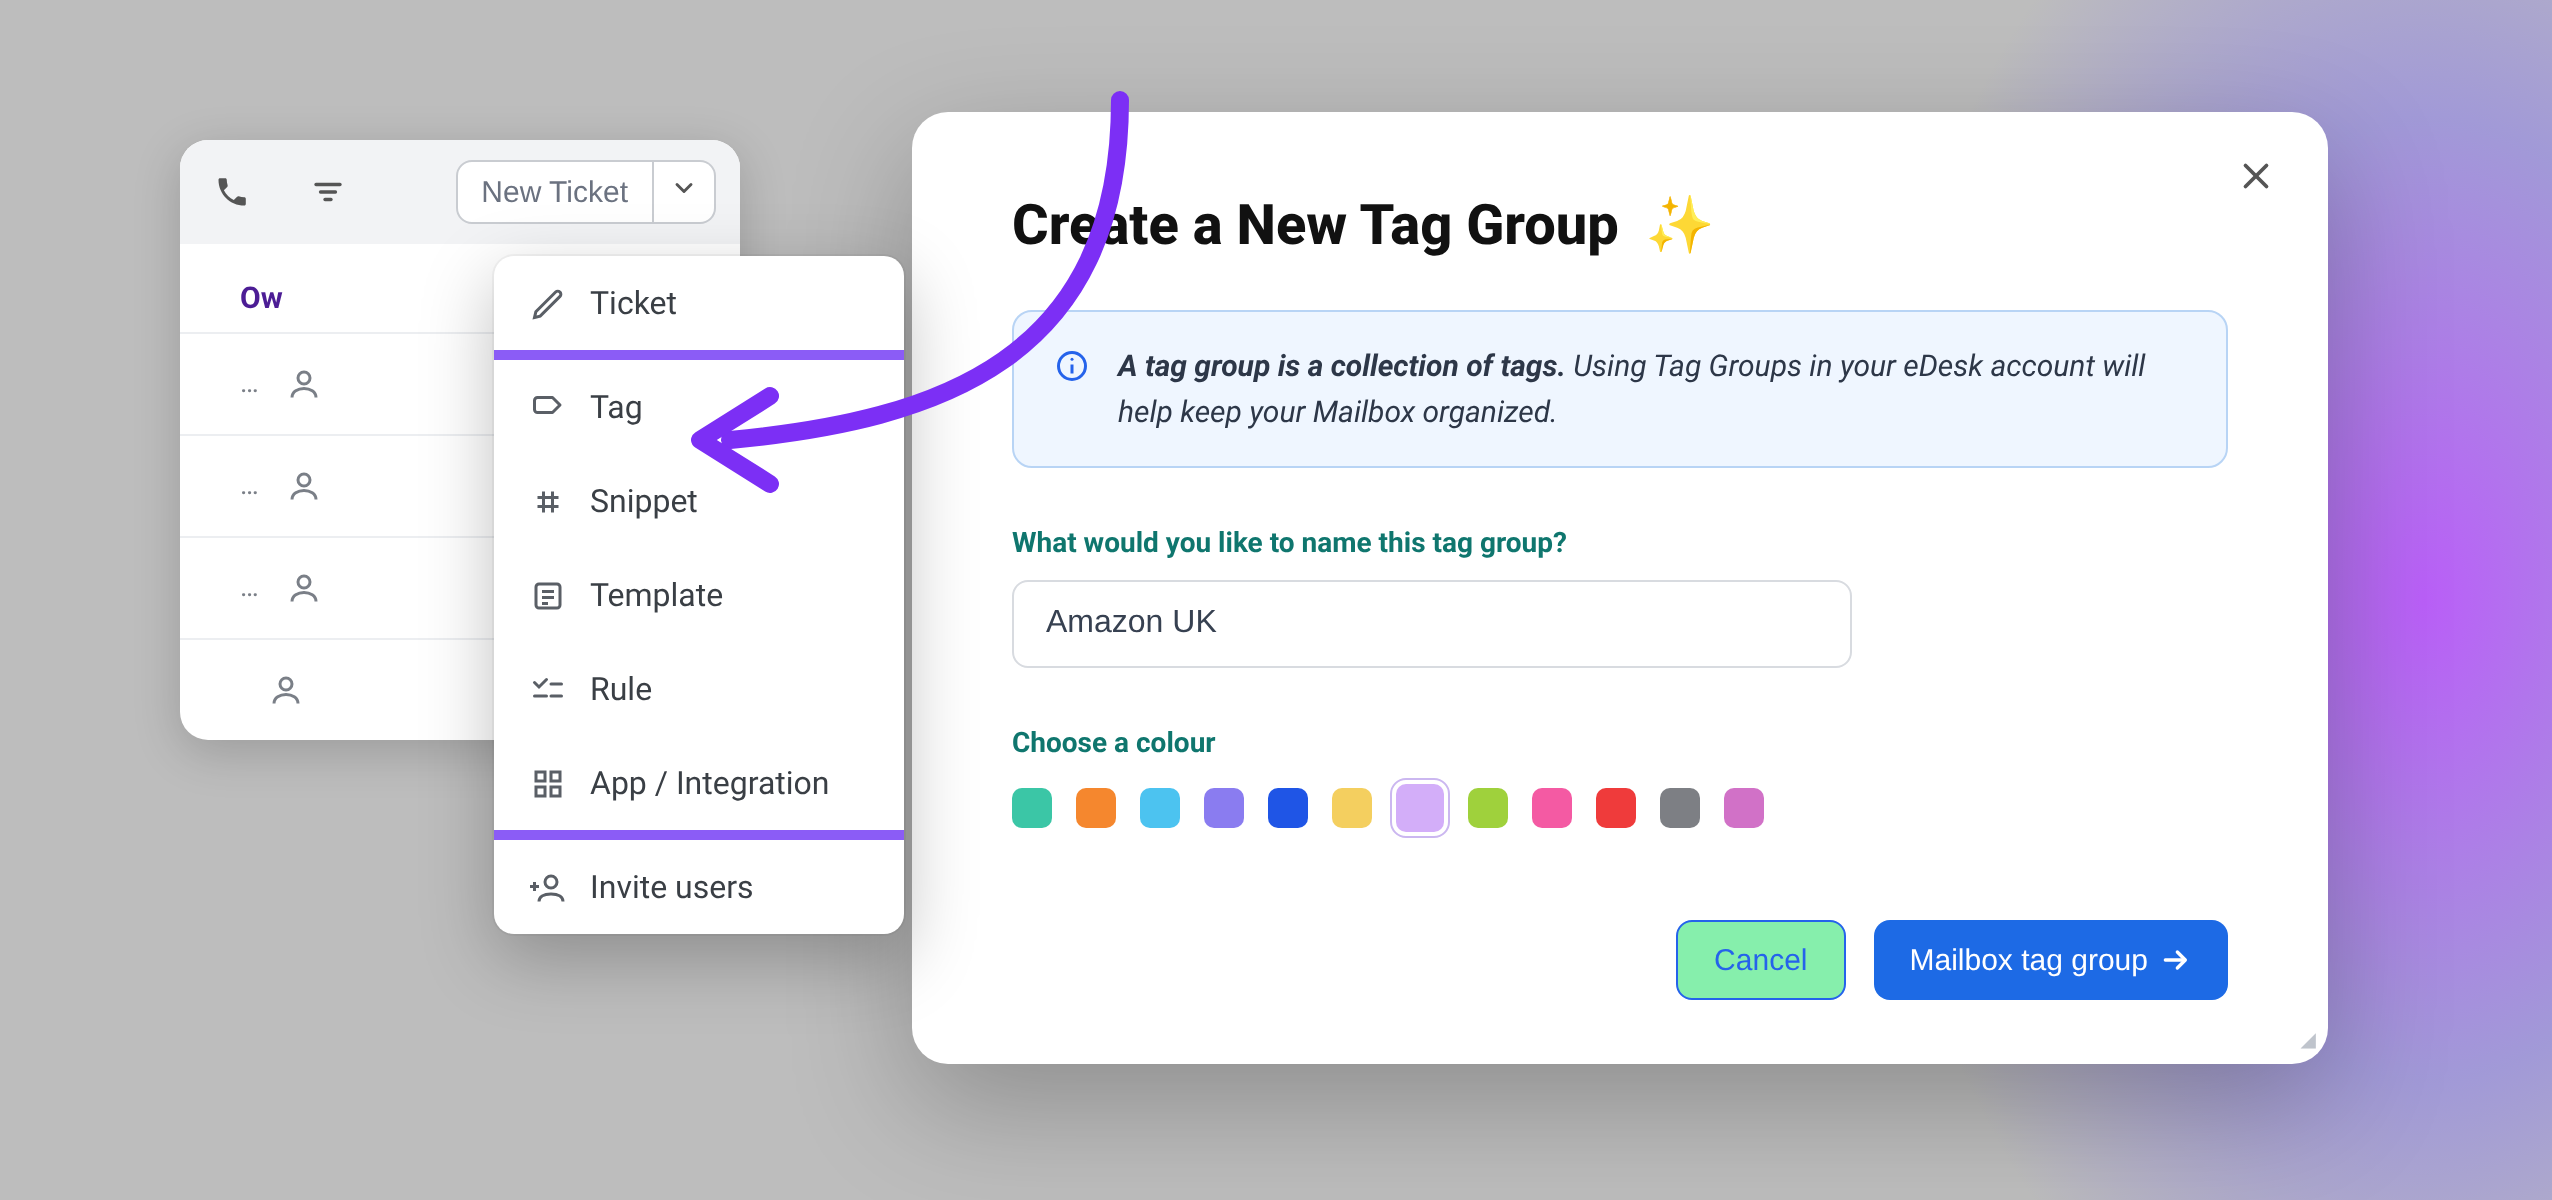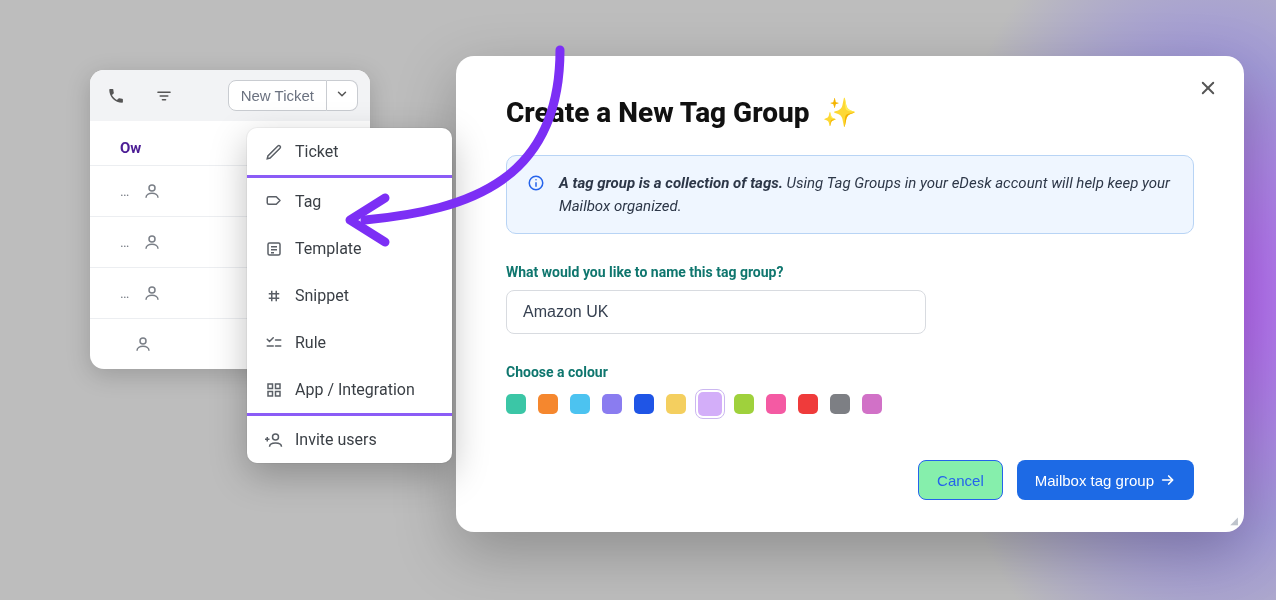--- a/index.html
+++ b/index.html
@@ -94,39 +94,39 @@
   .lp-menu-item {
     display: flex;
     align-items: center;
     gap: 12px;
     padding: 14px 18px;
     font-size: 16px;
     color: #3a3f45;
     cursor: pointer;
   }
   .lp-menu-item svg { flex: 0 0 auto; color:#5a5f66; }
-  .lp-menu-sep { border-top: 3px solid #8b5cf6; }
+  .lp-menu-sep { border-top: 5px solid #8b5cf6; }
 
   
   .purple-arrow {
     position: absolute;
     left: 240px;
     top: -30px;
     width: 260px;
     height: 300px;
     pointer-events: none;
     z-index: 6;
   }
 
   
   .modal {
     position: absolute;
     left: 456px;
     top: 56px;
-    width: 788px;
+    width: 708px;
     background: #fff;
     border-radius: 18px;
     box-shadow: 0 20px 60px rgba(0,0,0,0.25);
     padding: 40px 50px 32px 50px;
   }
   .modal-close {
     position: absolute;
     top: 18px; right: 22px;
     width: 28px; height: 28px;
     color: #555;
@@ -300,35 +300,35 @@
       <span>Ticket</span>
     </div>
     <div class="lp-menu-item lp-menu-sep">
       <svg width="18" height="18" viewBox="0 0 24 24" fill="none" stroke="currentColor" stroke-width="2" stroke-linejoin="round">
           <path d="M3 7v6a2 2 0 0 0 2 2h10l5-5-5-5H5a2 2 0 0 0-2 2z"></path>
         </svg>
       <span>Tag</span>
     </div>
     <div class="lp-menu-item">
       <svg width="18" height="18" viewBox="0 0 24 24" fill="none" stroke="currentColor" stroke-width="2">
+          <line x1="5" y1="9" x2="19" y2="9"></line>
+          <line x1="5" y1="15" x2="19" y2="15"></line>
+          <line x1="9" y1="5" x2="9" y2="19"></line>
+          <line x1="15" y1="5" x2="15" y2="19"></line>
+        </svg>
+      <span>Snippet</span>
+    </div>
+    <div class="lp-menu-item">
+      <svg width="18" height="18" viewBox="0 0 24 24" fill="none" stroke="currentColor" stroke-width="2">
           <rect x="4" y="4" width="16" height="16" rx="2"></rect>
           <line x1="8" y1="9" x2="16" y2="9"></line>
           <line x1="8" y1="13" x2="16" y2="13"></line>
           <line x1="8" y1="17" x2="12" y2="17"></line>
         </svg>
       <span>Template</span>
-    </div>
-    <div class="lp-menu-item">
-      <svg width="18" height="18" viewBox="0 0 24 24" fill="none" stroke="currentColor" stroke-width="2">
-          <line x1="5" y1="9" x2="19" y2="9"></line>
-          <line x1="5" y1="15" x2="19" y2="15"></line>
-          <line x1="9" y1="5" x2="9" y2="19"></line>
-          <line x1="15" y1="5" x2="15" y2="19"></line>
-        </svg>
-      <span>Snippet</span>
     </div>
     <div class="lp-menu-item">
       <svg width="18" height="18" viewBox="0 0 24 24" fill="none" stroke="currentColor" stroke-width="2" stroke-linecap="round">
           <polyline points="3 7 6 10 11 5"></polyline>
           <line x1="3" y1="16" x2="11" y2="16"></line>
           <line x1="14" y1="8" x2="21" y2="8"></line>
           <line x1="14" y1="16" x2="21" y2="16"></line>
         </svg>
       <span>Rule</span>
     </div>

